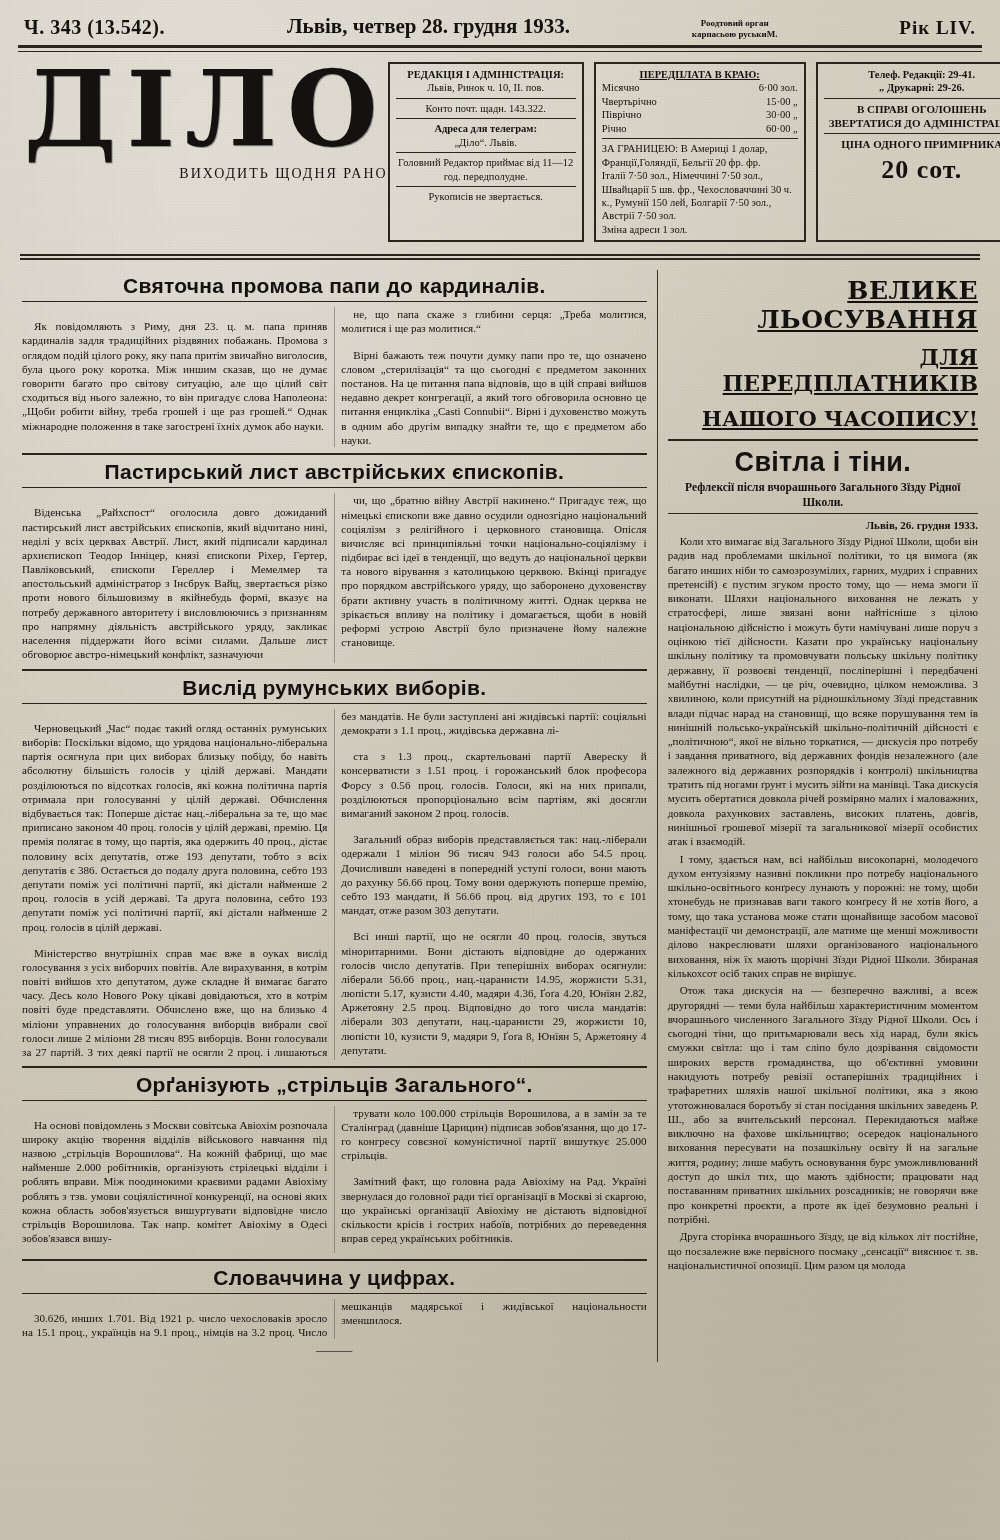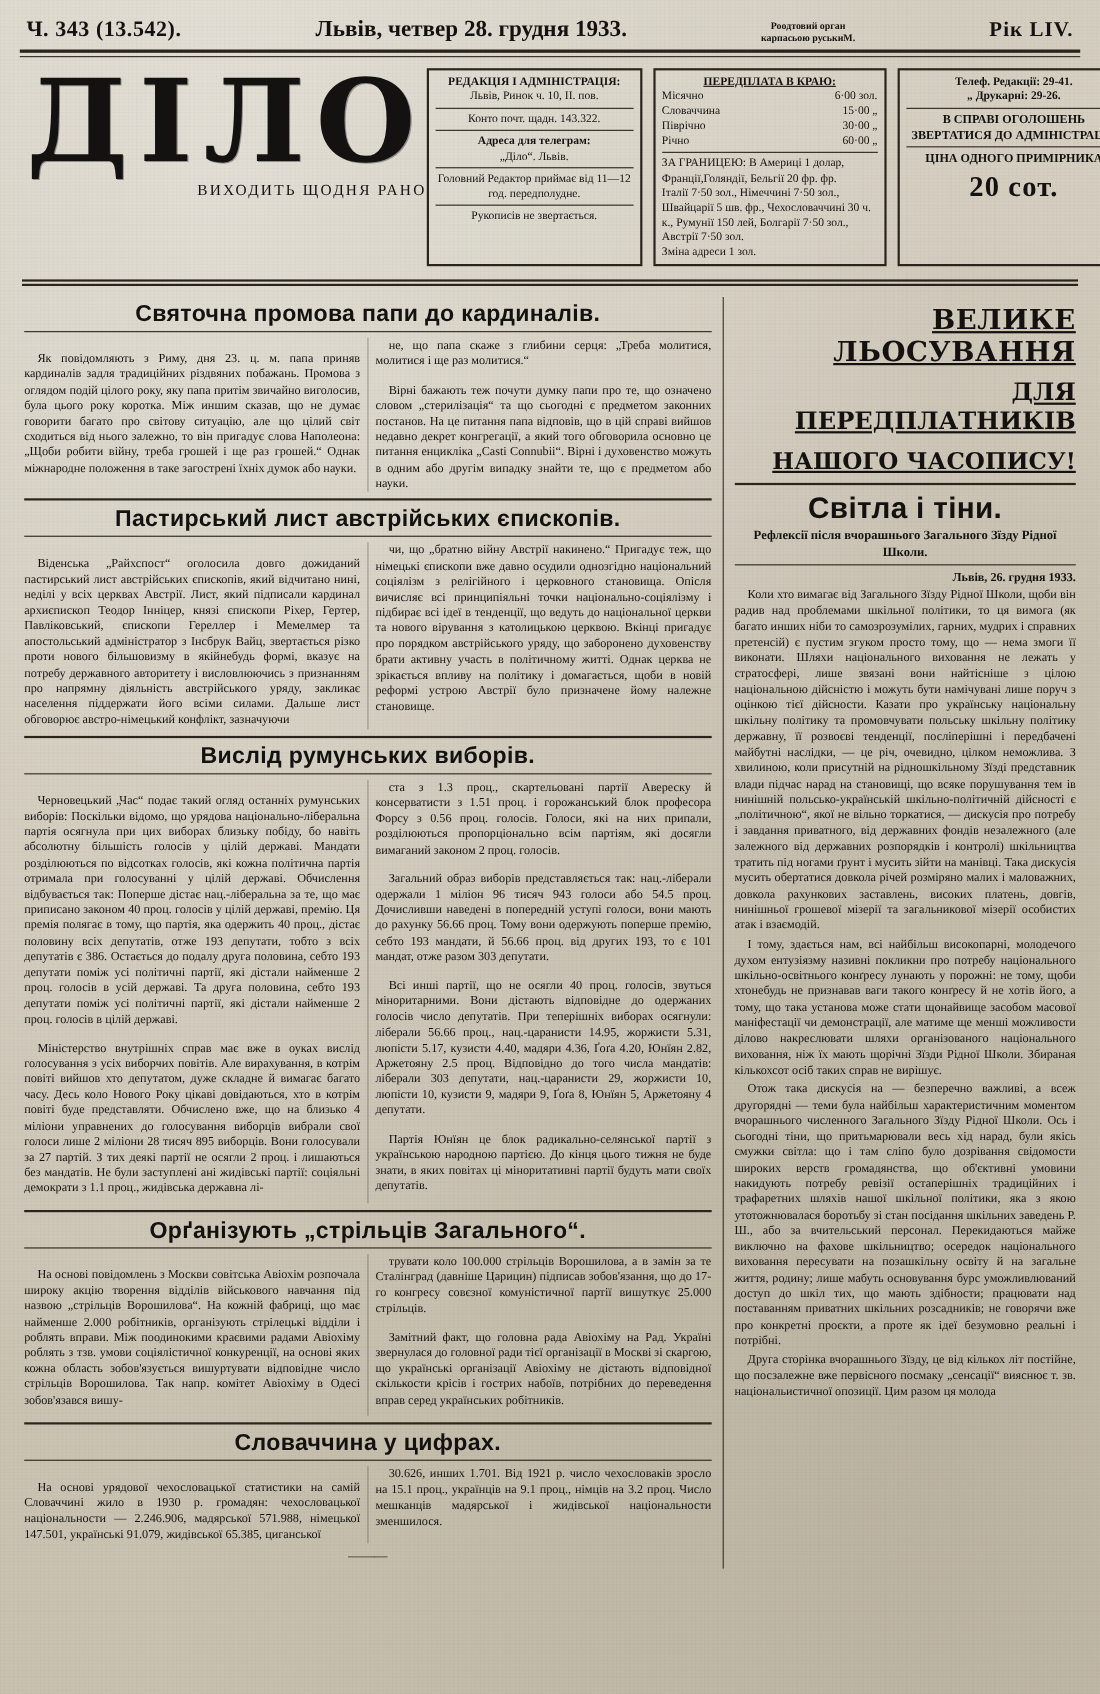--- a/index.html
+++ b/index.html
@@ -167,21 +167,21 @@
         <div>Рукописів не звертається.</div>
       </div>
 
       <div class="box b2">
         <div class="c"><b>ПЕРЕДПЛАТА В КРАЮ:</b></div>
         <div class="price-row">
             <span>Місячно</span>
             <span>6·00 зол.</span>
           </div>
         <div class="price-row">
-            <span>Словаччина</span>
+            <span>Чвертьрічно</span>
             <span>15·00 „</span>
           </div>
         <div class="price-row">
             <span>Піврічно</span>
             <span>30·00 „</span>
           </div>
         <div class="price-row">
             <span>Річно</span>
             <span>60·00 „</span>
           </div>
@@ -236,21 +236,20 @@
 
       <div>
         <h2 class="art">Вислід румунських виборів.</h2>
         <div class="hrule"></div>
         <div class="twocol">
           <p>Черновецький „Час“ подає такий огляд останніх румунських виборів: Поскільки відомо, що урядова національно-ліберальна партія осягнула при цих виборах близьку побіду, бо навіть абсолютну більшість голосів у цілій державі. Мандати розділюються по відсотках голосів, які кожна політична партія отримала при голосуванні у цілій державі. Обчислення відбувається так: Поперше дістає нац.-ліберальна за те, що має приписано законом 40 проц. голосів у цілій державі, премію. Ця премія полягає в тому, що партія, яка одержить 40 проц., дістає половину всіх депутатів, отже 193 депутати, тобто з всіх депутатів є 386. Остається до подалу друга половина, себто 193 депутати поміж усі політичні партії, які дістали найменше 2 проц. голосів в усій державі. Та друга половина, себто 193 депутати поміж усі політичні партії, які дістали найменше 2 проц. голосів в цілій державі.</p>
           <p>Міністерство внутрішніх справ має вже в оуках вислід голосування з усіх виборчих повітів. Але вирахування, в котрім повіті вийшов хто депутатом, дуже складне й вимагає багато часу. Десь коло Нового Року цікаві довідаються, хто в котрім повіті буде представляти. Обчислено вже, що на близько 4 міліони управнених до голосування виборців вибрали свої голоси лише 2 міліони 28 тисяч 895 виборців. Вони голосували за 27 партій. З тих деякі партії не осягли 2 проц. і лишаються без мандатів. Не були заступлені ані жидівські партії: соціяльні демократи з 1.1 проц., жидівська державна лі-</p>
           <p>ста з 1.3 проц., скартельовані партії Авереску й консерватисти з 1.51 проц. і горожанський блок професора Форсу з 0.56 проц. голосів. Голоси, які на них припали, розділюються пропорціонально всім партіям, які досягли вимаганий законом 2 проц. голосів.</p>
           <p>Загальний образ виборів представляється так: нац.-ліберали одержали 1 міліон 96 тисяч 943 голоси або 54.5 проц. Дочисливши наведені в попередній уступі голоси, вони мають до рахунку 56.66 проц. Тому вони одержують поперше премію, себто 193 мандати, й 56.66 проц. від других 193, то є 101 мандат, отже разом 303 депутати.</p>
           <p>Всі инші партії, що не осягли 40 проц. голосів, звуться міноритарними. Вони дістають відповідне до одержаних голосів число депутатів. При теперішніх виборах осягнули: ліберали 56.66 проц., нац.-царанисти 14.95, жоржисти 5.31, люпісти 5.17, кузисти 4.40, мадяри 4.36, Ґоґа 4.20, Юнїян 2.82, Аржетояну 2.5 проц. Відповідно до того числа мандатів: ліберали 303 депутати, нац.-царанисти 29, жоржисти 10, люпісти 10, кузисти 9, мадяри 9, Ґоґа 8, Юнїян 5, Аржетояну 4 депутати.</p>
-          <p>Партія Юнїян це блок радикально-селянської партії з українською народною партією. До кінця цього тижня не буде знати, в яких повітах ці міноритативні партії будуть мати своїх депутатів.</p>
         </div>
       </div>
 
       <div class="hrule thick" style="margin-top:6px"></div>
 
       <div>
         <h2 class="art">Орґанізують „стрільців Загального“.</h2>
         <div class="hrule"></div>
         <div class="twocol">
           <p>На основі повідомлень з Москви совітська Авіохім розпочала широку акцію творення відділів військового навчання під назвою „стрільців Ворошилова“. На кожній фабриці, що має найменше 2.000 робітників, організують стрілецькі відділи і роблять вправи. Між поодинокими краєвими радами Авіохіму роблять з тзв. умови соціялістичної конкуренції, на основі яких кожна область зобов'язується вишуртувати відповідне число стрільців Ворошилова. Так напр. комітет Авіохіму в Одесі зобов'язався вишу-</p>
@@ -258,21 +257,20 @@
           <p>Замітний факт, що головна рада Авіохіму на Рад. Україні звернулася до головної ради тієї організації в Москві зі скаргою, що українські організації Авіохіму не дістають відповідної скількости крісів і гострих набоїв, потрібних до переведення вправ серед українських робітників.</p>
         </div>
       </div>
 
       <div class="hrule thick" style="margin-top:6px"></div>
 
       <div>
         <h2 class="art">Словаччина у цифрах.</h2>
         <div class="hrule"></div>
         <div class="twocol">
-          <p>На основі урядової чехословацької статистики на самій Словаччині жило в 1930 р. громадян: чехословацької національности — 2.246.906, мадярської 571.988, німецької 147.501, українські 91.079, жидівської 65.385, циганської</p>
           <p>30.626, инших 1.701. Від 1921 р. число чехословаків зросло на 15.1 проц., українців на 9.1 проц., німців на 3.2 проц. Число мешканців мадярської і жидівської національности зменшилося.</p>
         </div>
         <div class="center-dash">———</div>
       </div>
 
     </div>
 
     <div class="col-right">
 
       <div class="promo">

